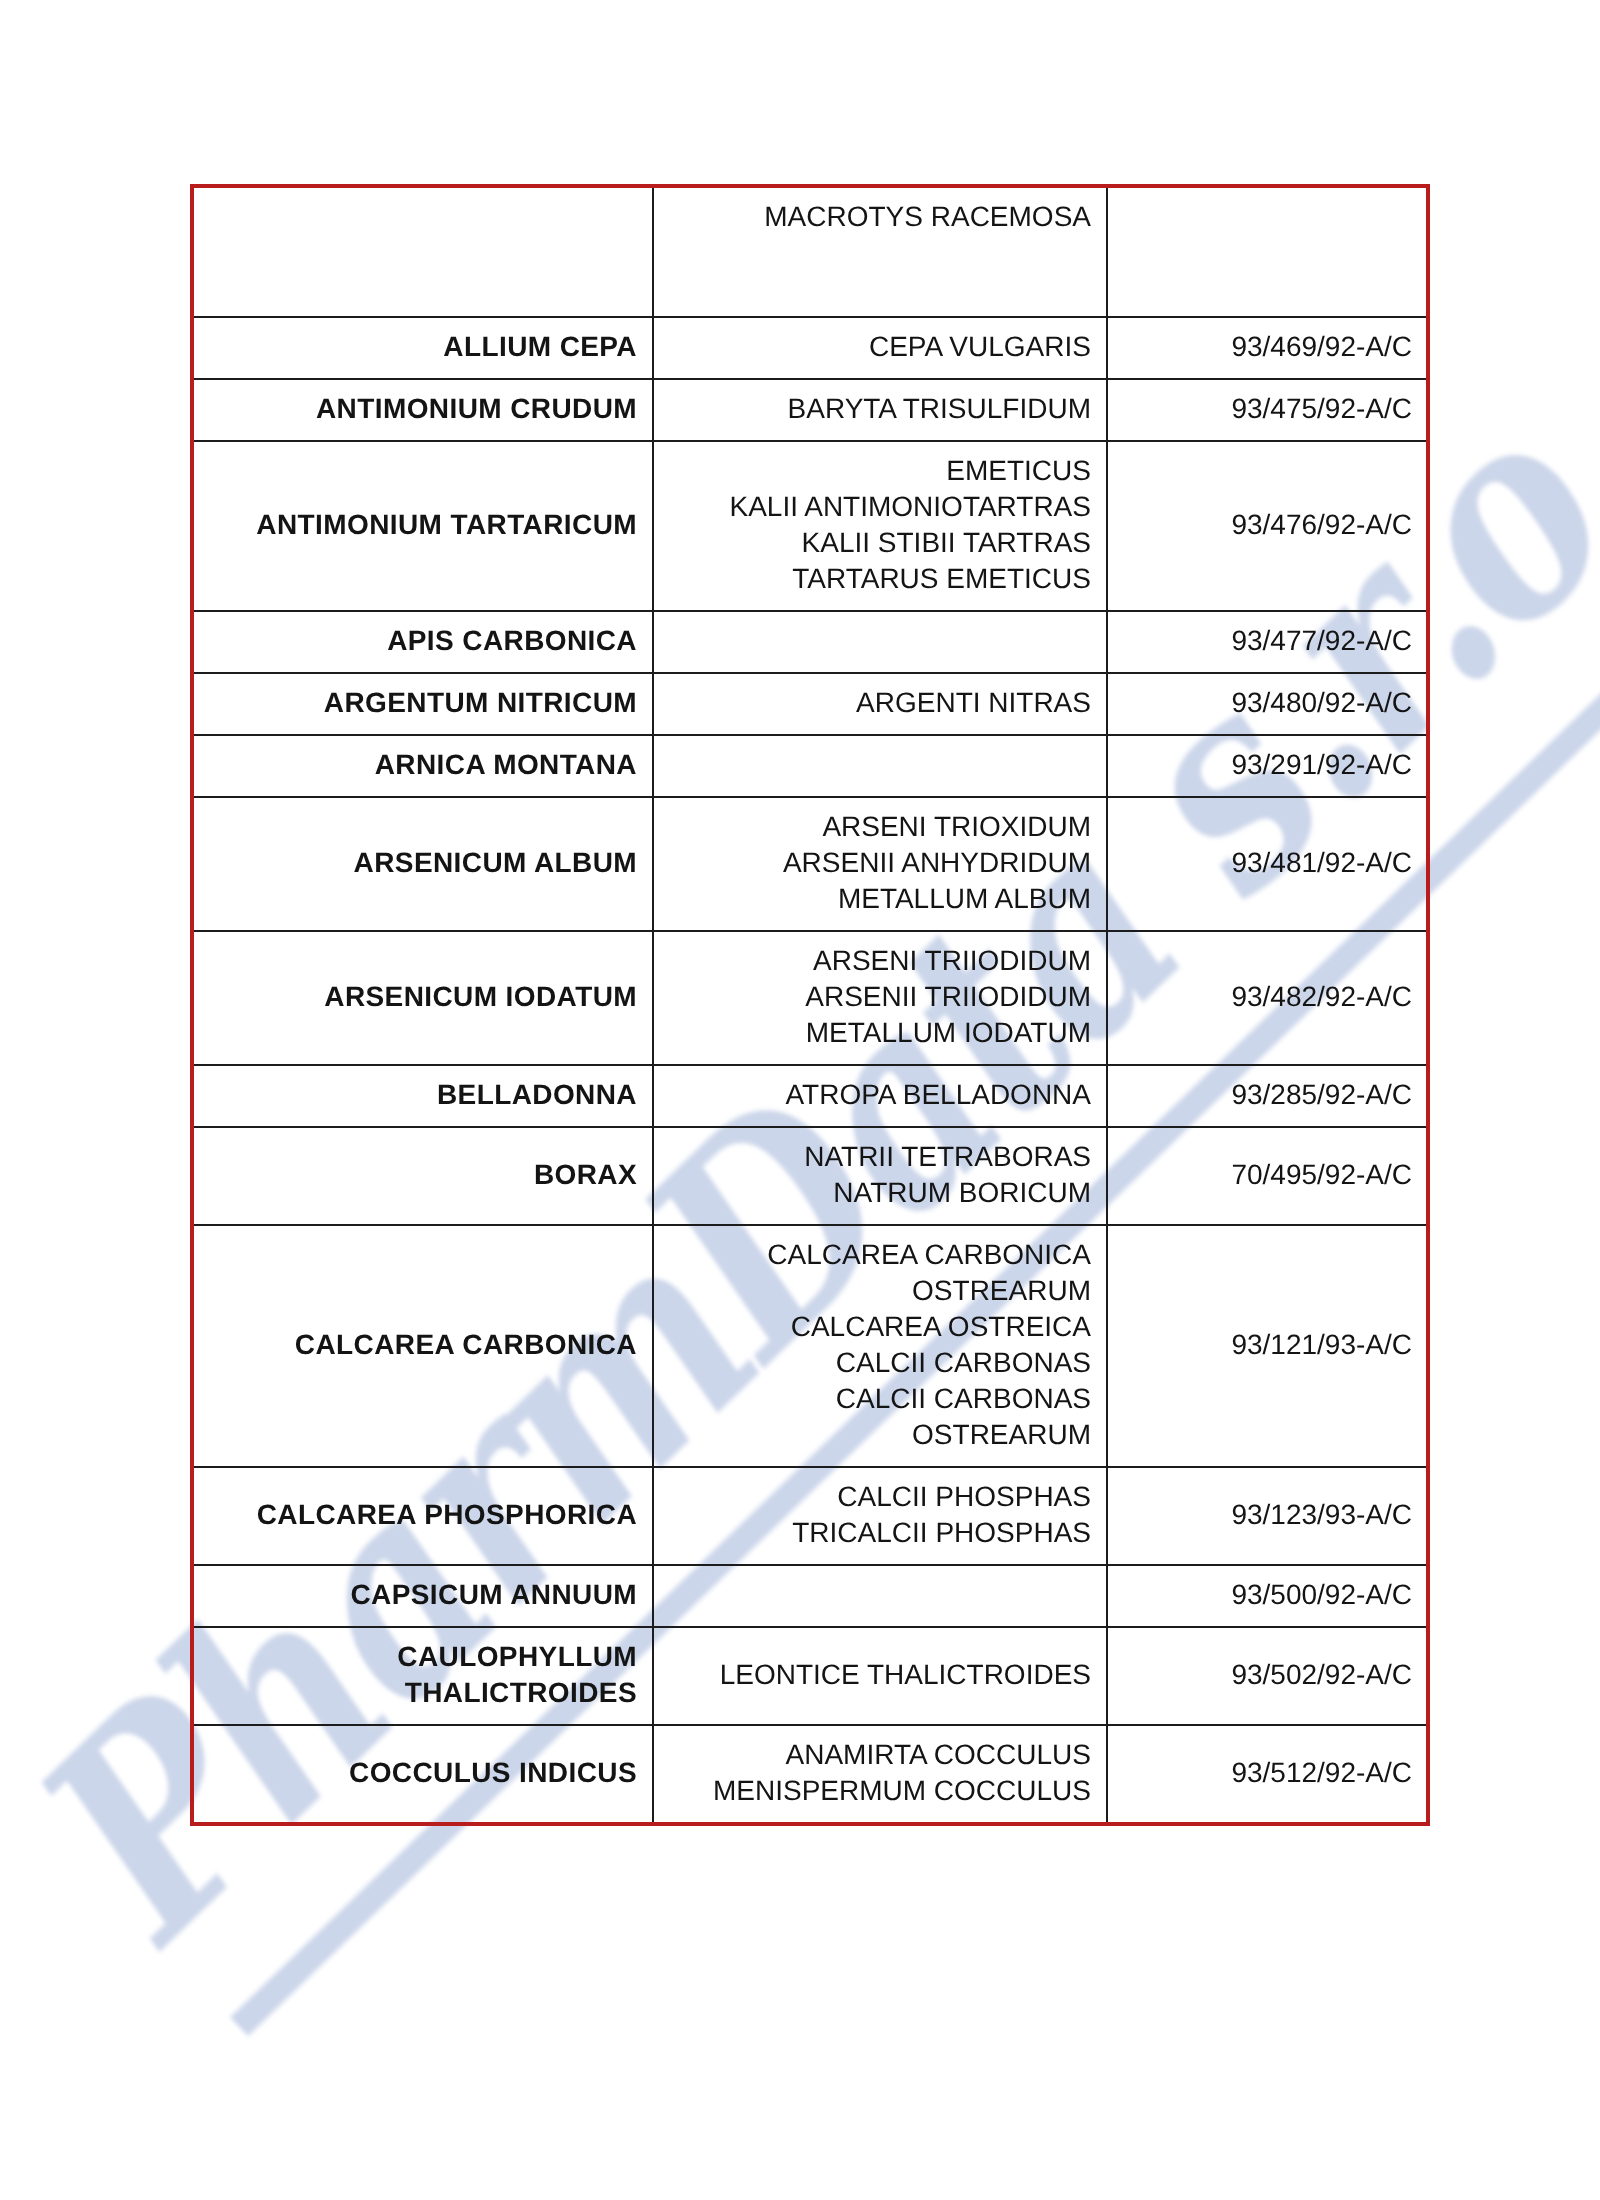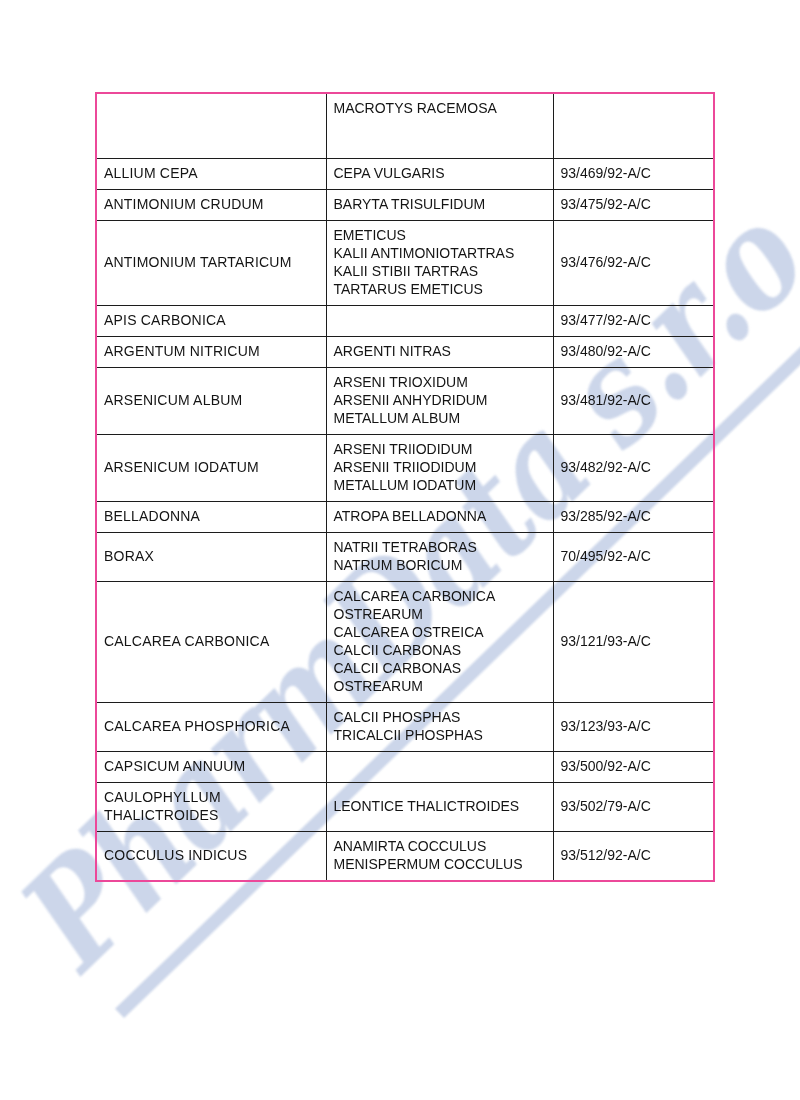--- a/index.html
+++ b/index.html
@@ -43,32 +43,33 @@
     left: 95px;
     top: 92px;
     z-index: 2;
     width: 618px;
     border-collapse: collapse;
     table-layout: fixed;
     background: transparent;
     color: #141414;
     font-size: 14px;
     line-height: 18px;
-    border: 2px solid #ec4899;
+    border: 2px solid #b91c1c;
+    text-align: right;
   }
   .doc-table td {
     border: 1px solid #1c1c1c;
     padding: 5px 7px 7px 7px;
     vertical-align: middle;
     white-space: pre-line;
     overflow: hidden;
     background: transparent;
   }
   .doc-table td.name-cell {
-    font-weight: normal;
+    font-weight: bold;
     letter-spacing: 0.2px;
   }
   .doc-table tr:first-child td {
     height: 52px;
     vertical-align: top;
   }
 </style>
 </head>
 <body>
 
@@ -115,20 +116,25 @@
       <td class="synonyms-cell"></td>
       <td class="registration-cell">93/477/92-A/C</td>
     </tr>
 
     <tr>
       <td class="name-cell">ARGENTUM NITRICUM</td>
       <td class="synonyms-cell">ARGENTI NITRAS</td>
       <td class="registration-cell">93/480/92-A/C</td>
     </tr>
 
+    <tr>
+      <td class="name-cell">ARNICA MONTANA</td>
+      <td class="synonyms-cell"></td>
+      <td class="registration-cell">93/291/92-A/C</td>
+    </tr>
 
     <tr>
       <td class="name-cell">ARSENICUM ALBUM</td>
       <td class="synonyms-cell">ARSENI TRIOXIDUM
 ARSENII ANHYDRIDUM
 METALLUM ALBUM</td>
       <td class="registration-cell">93/481/92-A/C</td>
     </tr>
 
     <tr>
@@ -175,21 +181,21 @@
     <tr>
       <td class="name-cell">CAPSICUM ANNUUM</td>
       <td class="synonyms-cell"></td>
       <td class="registration-cell">93/500/92-A/C</td>
     </tr>
 
     <tr>
       <td class="name-cell">CAULOPHYLLUM
 THALICTROIDES</td>
       <td class="synonyms-cell">LEONTICE THALICTROIDES</td>
-      <td class="registration-cell">93/502/79-A/C</td>
+      <td class="registration-cell">93/502/92-A/C</td>
     </tr>
 
     <tr>
       <td class="name-cell">COCCULUS INDICUS</td>
       <td class="synonyms-cell">ANAMIRTA COCCULUS
 MENISPERMUM COCCULUS</td>
       <td class="registration-cell">93/512/92-A/C</td>
     </tr>
   </tbody>
   </table>

